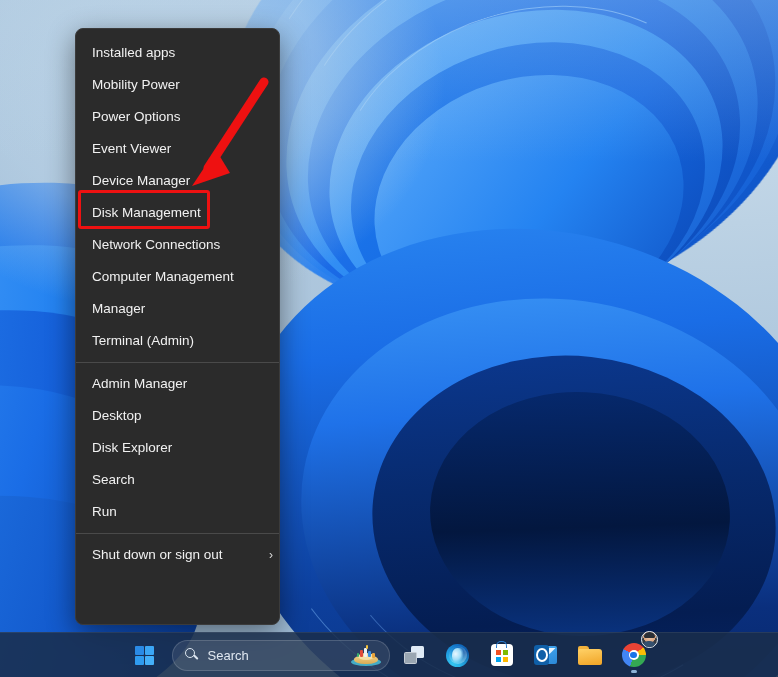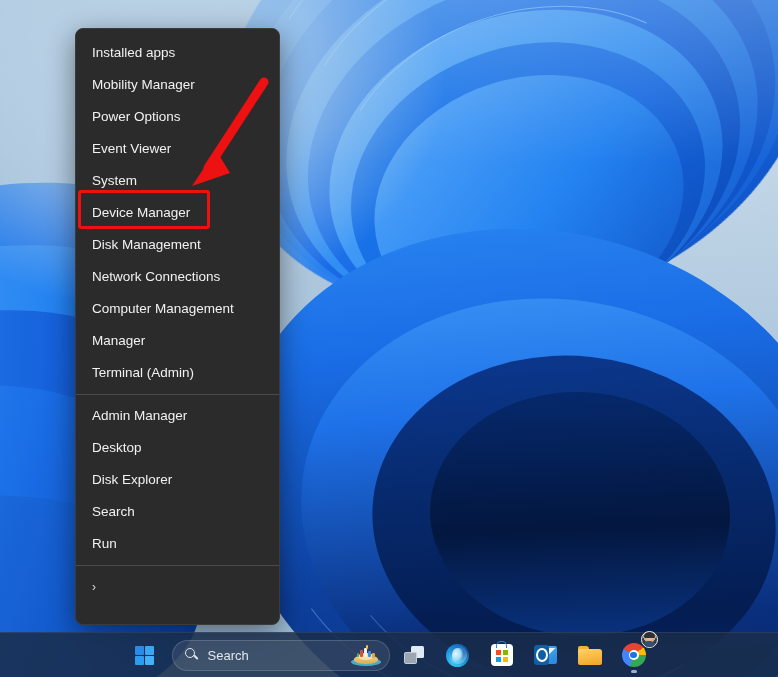--- a/index.html
+++ b/index.html
@@ -265,32 +265,29 @@
     <div class="arc a5"></div>
     <div class="wp-veil"></div>
     <div class="wp-veil2"></div>
   </div>
 
   <div id="winx">
       <div class="mi">
         <span class="lbl">Installed apps</span>
       </div>
       <div class="mi">
-        <span class="lbl">Mobility Manager</span>
+        <span class="lbl">Mobility Power</span>
       </div>
       <div class="mi">
         <span class="lbl">Power Options</span>
       </div>
       <div class="mi">
         <span class="lbl">Event Viewer</span>
       </div>
       <div class="mi">
-        <span class="lbl">System</span>
-      </div>
-      <div class="mi">
         <span class="lbl">Device Manager</span>
       </div>
       <div class="mi">
         <span class="lbl">Disk Management</span>
       </div>
       <div class="mi">
         <span class="lbl">Network Connections</span>
       </div>
       <div class="mi">
         <span class="lbl">Computer Management</span>
@@ -312,20 +309,21 @@
         <span class="lbl">Disk Explorer</span>
       </div>
       <div class="mi">
         <span class="lbl">Search</span>
       </div>
       <div class="mi">
         <span class="lbl">Run</span>
       </div>
       <div class="msep"></div>
       <div class="mi">
+        <span class="lbl">Shut down or sign out</span>
         <span class="chev">›</span>
       </div>
     </div>
 
   <div id="dm-box"></div>
   <svg id="arrow" viewBox="0 0 100 122">
     <line x1="86" y1="10" x2="30" y2="96" stroke="#ee1111" stroke-width="9" stroke-linecap="round"></line>
     <polygon points="14,114 38,78 52,101" fill="#ee1111"></polygon>
   </svg>
 

